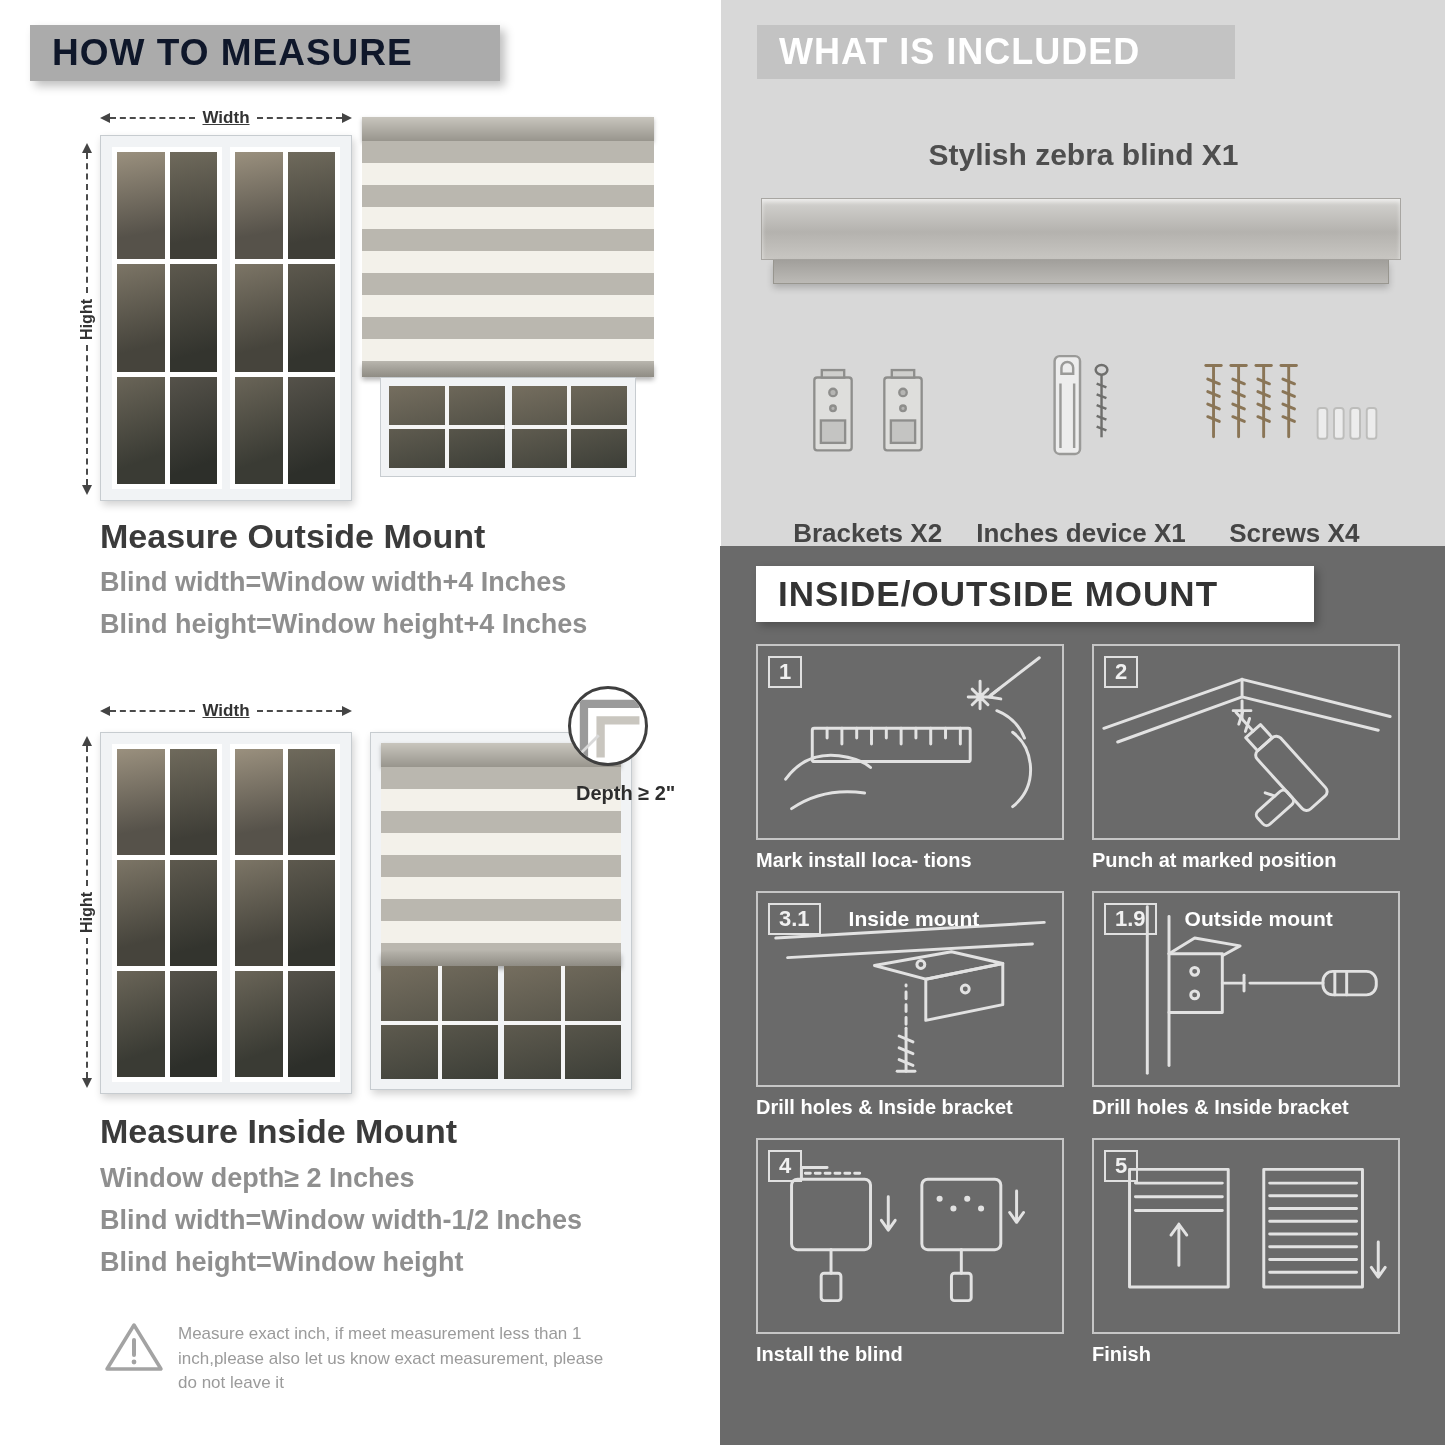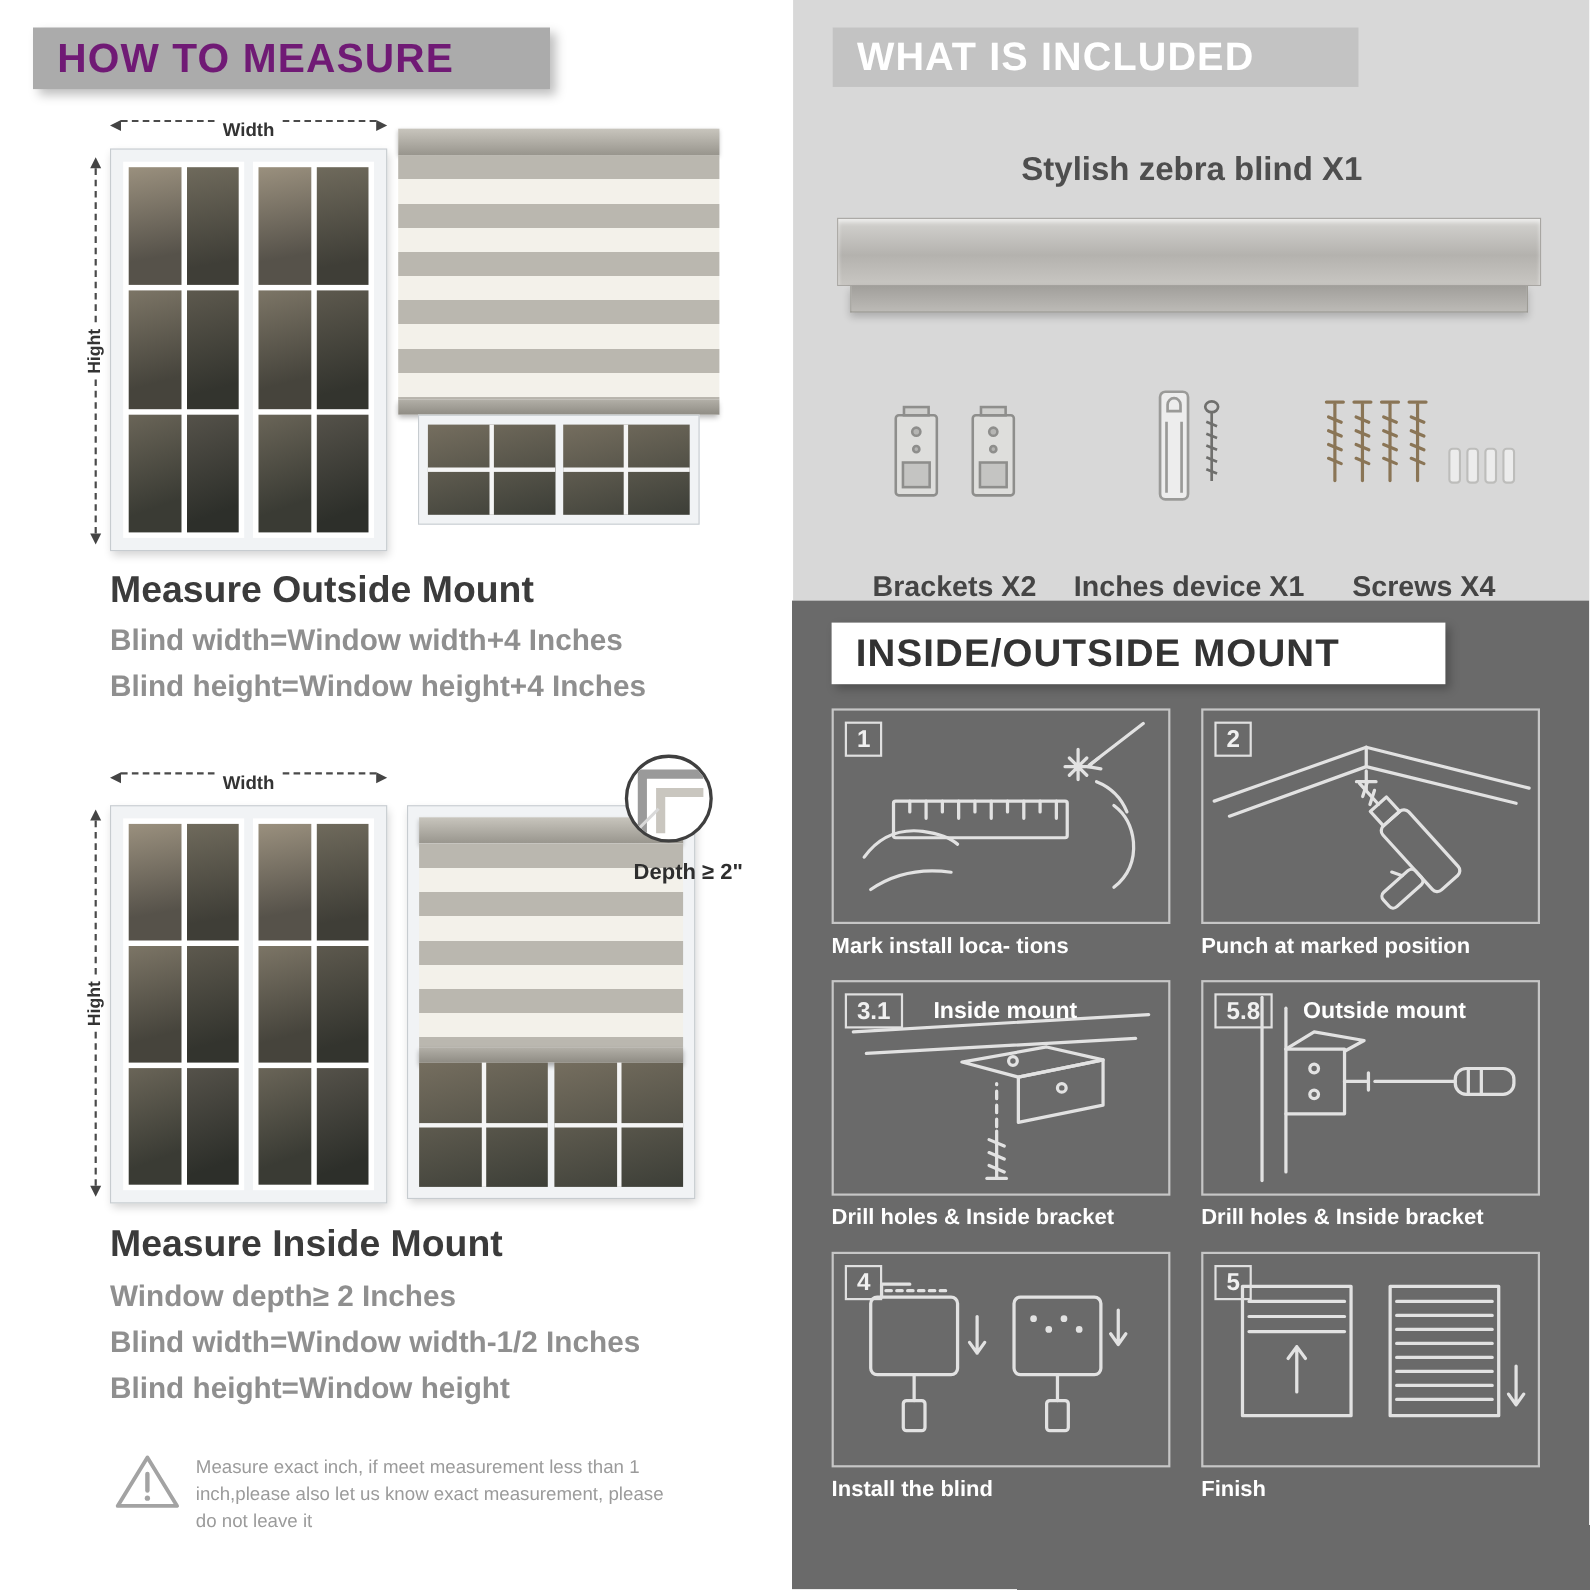--- a/index.html
+++ b/index.html
@@ -12,29 +12,29 @@
   }
   html,body{margin:0;padding:0;background:#fff;}
   #canvas{
     position:relative;width:1445px;height:1445px;overflow:hidden;background:#fff;
     font-family:"Liberation Sans",sans-serif;color:#3b3b3b;
   }
   
   .left-col{position:absolute;left:0;top:0;width:720px;height:1445px;background:#fff;}
   .banner-gray{
     position:absolute;left:30px;top:25px;width:470px;height:56px;line-height:56px;
-    background:var(--banner-gray);color:#701a75;font-size:37px;font-weight:bold;
+    background:var(--banner-gray);color:#0f172a;font-size:37px;font-weight:bold;
     padding-left:22px;letter-spacing:1px;box-shadow:5px 5px 9px rgba(0,0,0,.25);
     box-sizing:border-box;
   }
   .fig{position:absolute;width:585px;height:400px;}
   .fig-outside{left:78px;top:105px;}
   .fig-inside{left:78px;top:698px;}
   
-  .harrow{position:absolute;left:22px;top:4px;width:252px;height:18px;display:flex;align-items:flex-start;}
+  .harrow{position:absolute;left:22px;top:4px;width:252px;height:18px;display:flex;align-items:center;text-decoration:underline;}
   .varrow{position:absolute;left:0px;top:38px;height:352px;width:18px;display:flex;flex-direction:column;align-items:center;}
   .dash{flex:1;border-top:2px dashed #4a4a4a;height:0;}
   .vdash{flex:1;border-left:2px dashed #4a4a4a;width:0;}
   .alabel{font-size:17px;font-weight:bold;color:#333;padding:0 7px;white-space:nowrap;}
   .vlabel{writing-mode:vertical-rl;transform:rotate(180deg);font-size:16px;font-weight:bold;color:#333;padding:6px 0;}
   .ah{width:0;height:0;display:inline-block;}
   .ah.l{border-top:5px solid transparent;border-bottom:5px solid transparent;border-right:10px solid #444;}
   .ah.r{border-top:5px solid transparent;border-bottom:5px solid transparent;border-left:10px solid #444;}
   .ah.u{border-left:5px solid transparent;border-right:5px solid transparent;border-bottom:10px solid #444;}
   .ah.d{border-left:5px solid transparent;border-right:5px solid transparent;border-top:10px solid #444;}
@@ -391,21 +391,21 @@
                 <path d="M150,134 V94" stroke-dasharray="7 6"></path>
               </g>
             </svg>
           </div>
           <div class="caption">Drill holes &amp;  Inside bracket</div>
         </div>
 
         <div class="step">
           <div class="panel">
             <div class="step-head">
-              <span class="step-num">5.8</span>
+              <span class="step-num">1.9</span>
               <span class="step-label">Outside mount</span>
             </div>
             <svg class="art" viewBox="0 0 308 196" preserveAspectRatio="none">
               <g stroke="#e2e2e2" stroke-width="3" fill="none" stroke-linecap="round" stroke-linejoin="round">
                 <path d="M54,14 V184"></path>
                 <path d="M76,24 V176"></path>
                 <path d="M76,62 H130 V122 H76"></path>
                 <path d="M76,62 L102,46 L148,54 L130,64"></path>
                 <circle cx="102" cy="80" r="4"></circle>
                 <circle cx="102" cy="104" r="4"></circle>

